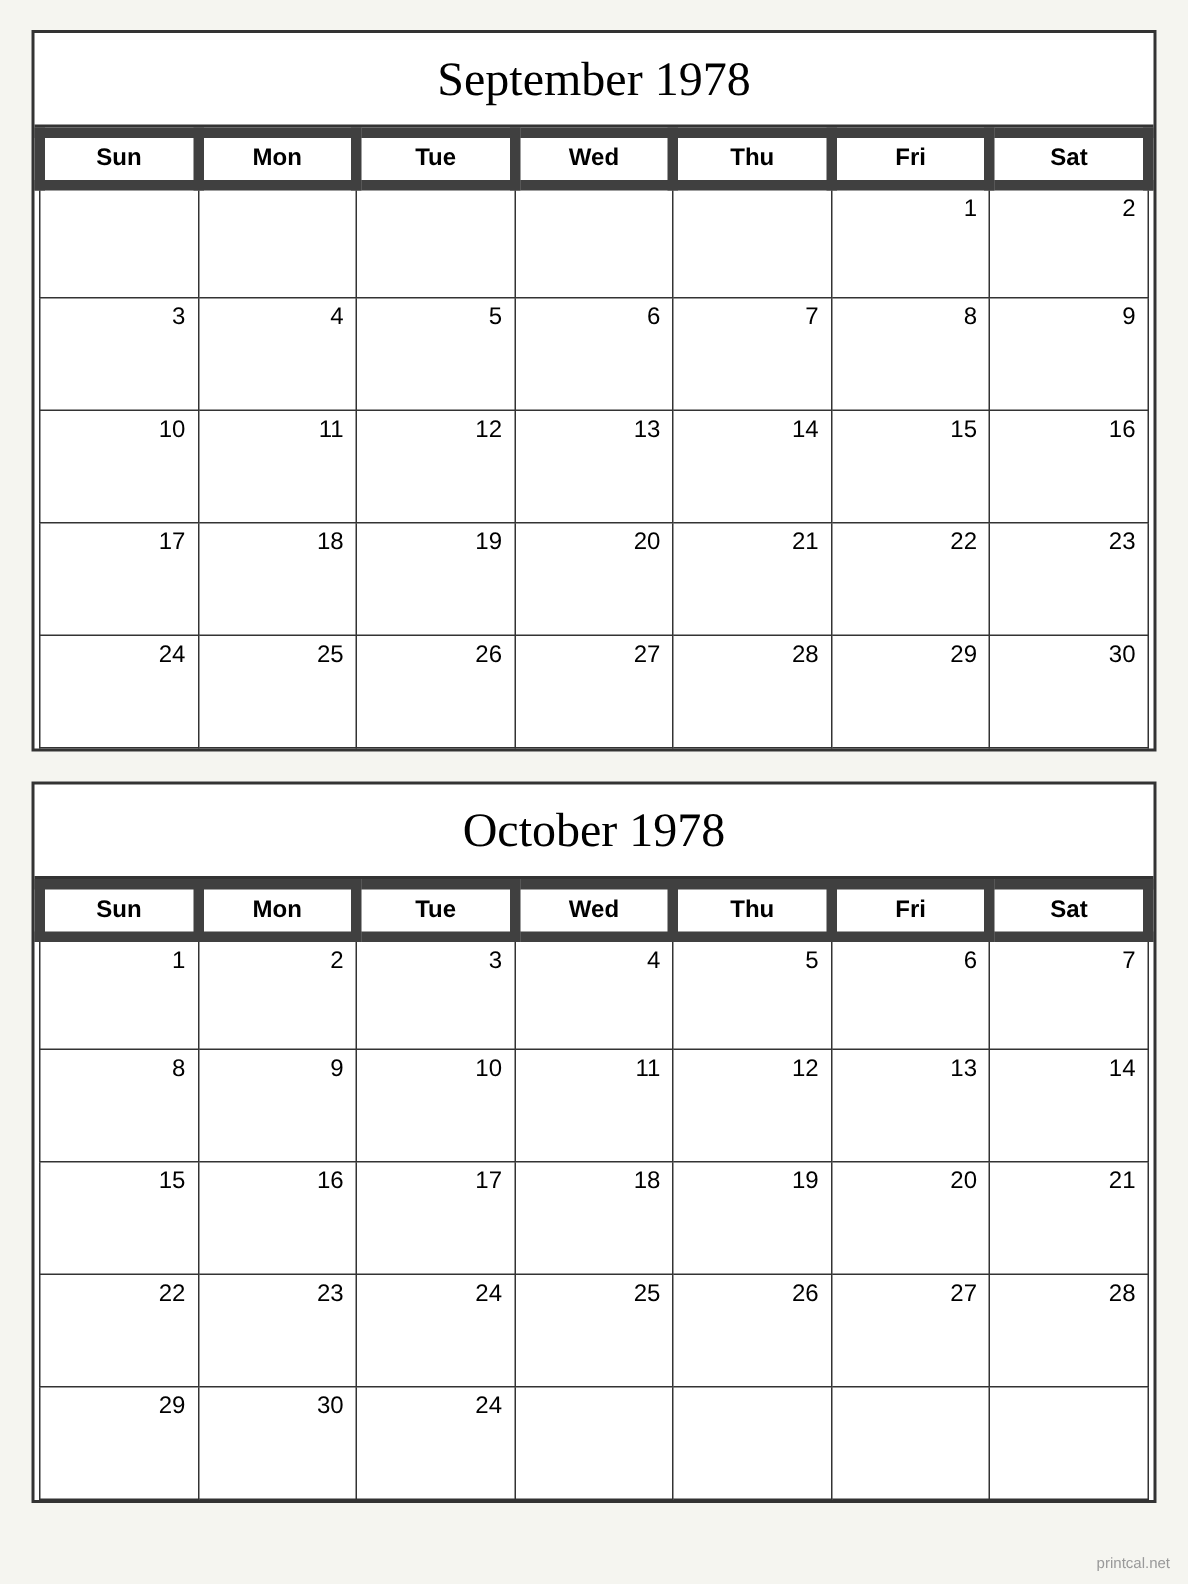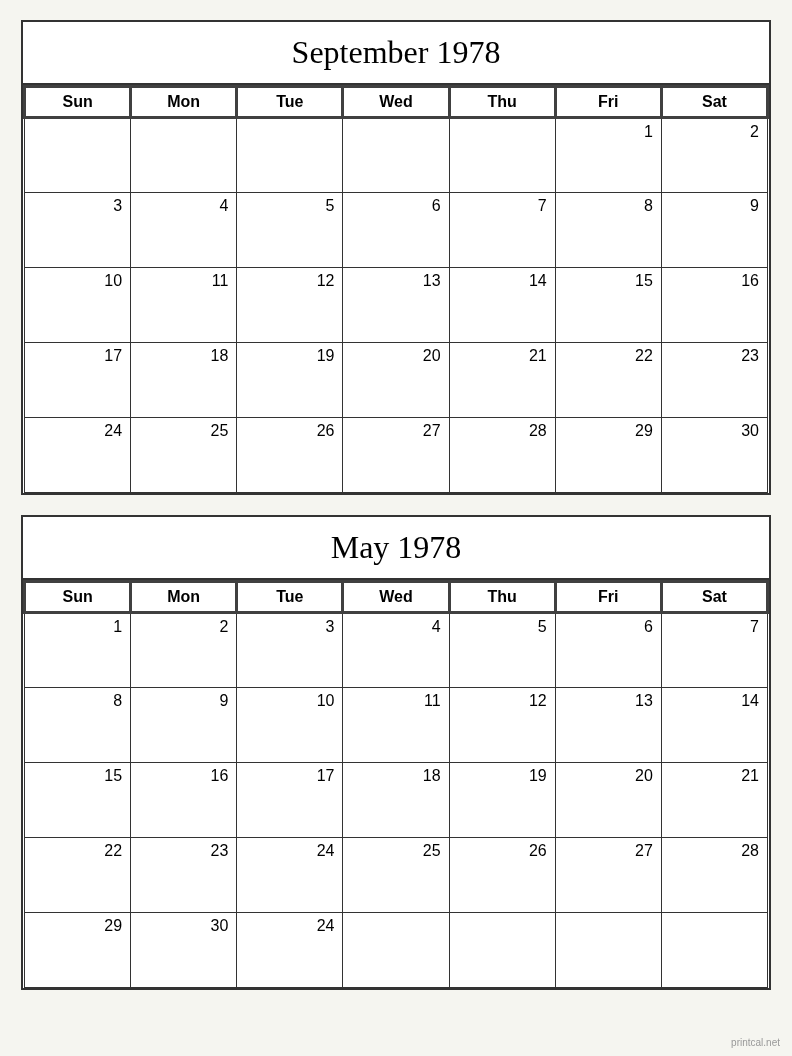--- a/index.html
+++ b/index.html
@@ -33,21 +33,21 @@
       padding: 12px 0;
       border-bottom: 2px solid #333;
     }
 
     .calendar-grid {
       width: 100%;
       border-collapse: collapse;
     }
 
     .calendar-grid th {
-      border: 3px solid #404040;
+      border: 7px solid #404040;
       text-align: center;
       padding: 5px 4px;
       font-size: 16px;
       font-weight: bold;
       background: #fff;
     }
 
     .calendar-grid td {
       border: 1px solid #333;
       width: calc(100% / 7);
@@ -192,21 +192,21 @@
               <span class="day-num">29</span>
             </td>
             <td>
               <span class="day-num">30</span>
             </td>
           </tr>
         </tbody>
       </table>
     </div>
     <div class="calendar">
-      <div class="calendar-title">May 1978</div>
+      <div class="calendar-title">October 1978</div>
       <table class="calendar-grid">
         <thead>
           <tr>
             <th>Sun</th>
             <th>Mon</th>
             <th>Tue</th>
             <th>Wed</th>
             <th>Thu</th>
             <th>Fri</th>
             <th>Sat</th>

